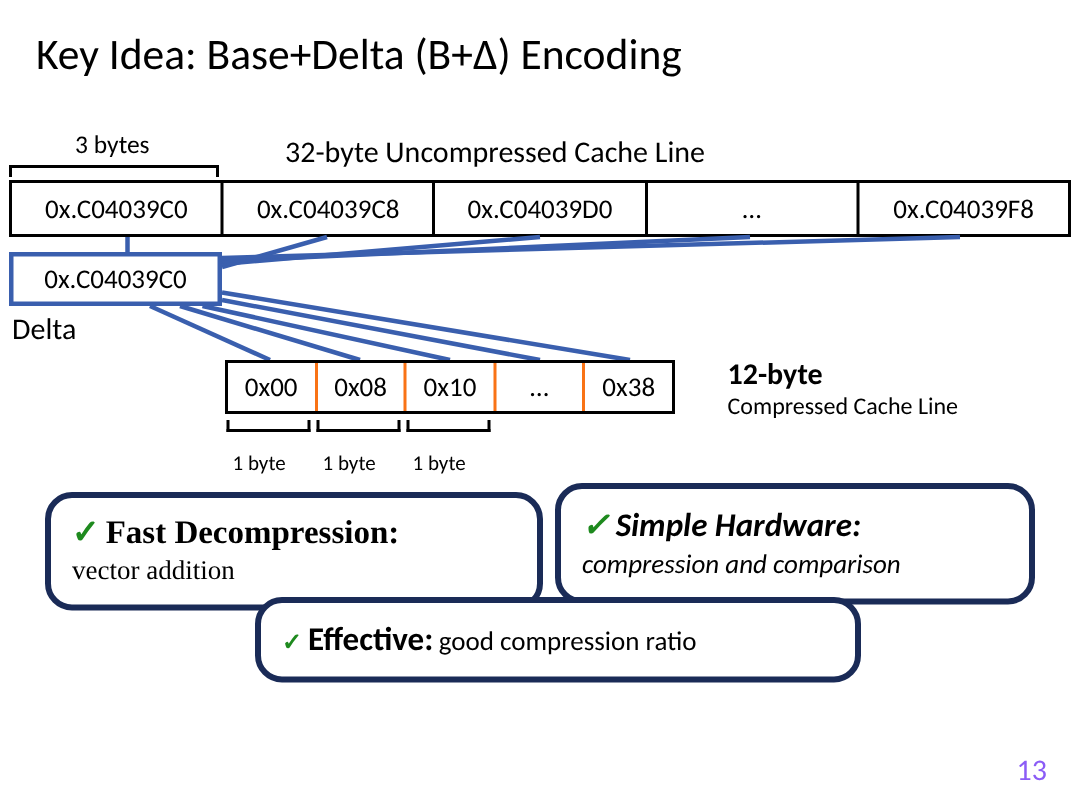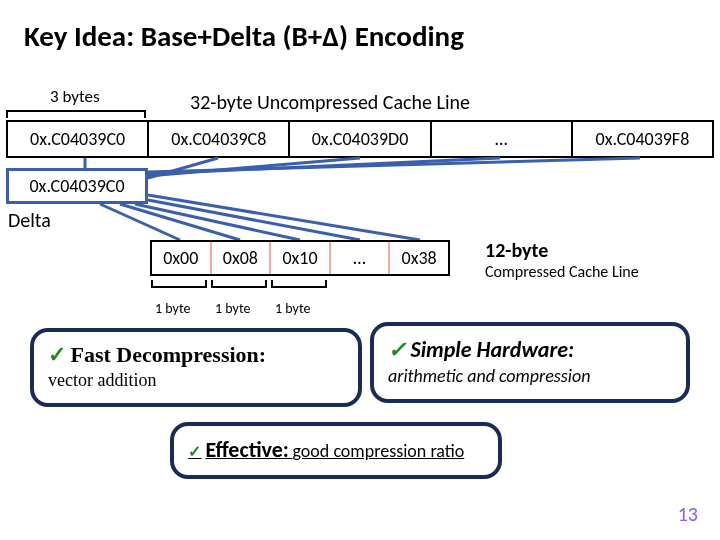--- a/index.html
+++ b/index.html
@@ -3,21 +3,21 @@
 <meta charset="utf-8">
 <style>
   * { box-sizing: border-box; margin: 0; padding: 0; }
   body {
     width: 720px; height: 540px;
     font-family: Calibri, Arial, sans-serif;
     background: #fff; color: #000;
     position: relative; overflow: hidden;
   }
   .title {
-    font-size: 29px; font-weight: 700;
+    font-size: 29px; font-weight: 400;
     padding: 18px 0 0 24px;
   }
   .stage { position: absolute; left: 0; top: 0; width: 720px; height: 540px; }
 
   
   .lbl4bytes { position: absolute; left: 50px; top: 86px; font-size: 17px; }
   .lbl32line { position: absolute; left: 190px; top: 90px; font-size: 20px; }
 
   
   .row1 { position: absolute; top: 120px; left: 6px; width: 708px; height: 38px;
@@ -36,21 +36,21 @@
              font-size: 18px; background:#fff; }
   .baselbl { position: absolute; left: 8px; top: 208px; font-size: 20px; }
 
   
   svg.lines { position: absolute; left:0; top:0; width:720px; height:540px; pointer-events:none; }
 
   
   .row2 { position: absolute; top: 240px; left: 150px; width: 300px; height: 36px;
           border: 2px solid #000; display:flex; }
   .row2 .dcell { flex:1; display:flex; align-items:center; justify-content:center;
-                 font-size:18px; border-right: 2px solid #fca5a5; }
+                 font-size:18px; border-right: 2px solid #f97316; }
   .row2 .dcell:last-child { border-right: none; }
 
   
   .b1 { position:absolute; font-size:14px; }
   .b1a { left:155px; top:300px; }
   .b1b { left:215px; top:300px; }
   .b1c { left:275px; top:300px; }
   .b1brk { position:absolute; height:8px; border-bottom:2px solid #000; border-left:2px solid #000; border-right:2px solid #000; }
   .b1brk.a { left:151px; top:280px; width:56px; }
   .b1brk.b { left:211px; top:280px; width:56px; }
@@ -63,21 +63,21 @@
 
   
   .bbox { position:absolute; border:4px solid #1a2b57; border-radius:18px;
           background:#fff; padding:10px 14px 12px; }
   .bbox .hd { font-size:22px; font-weight:700; }
   .bbox .sub { font-size:18px; margin-top:2px; }
   .chk { color:#1e8a1e; font-weight:700; margin-right:4px; }
 
   .boxFD { left:30px;  top:328px; width:332px;font-family:Liberation Serif, serif; }
   .boxSH { left:370px; top:322px; width:320px;font-style:italic; }
-  .boxEF { left:170px; top:422px; width:332px;text-decoration:underline; }
+  .boxEF { left:170px; top:398px; width:404px; }
   .boxEF .hd { display:inline; }
   .boxEF .sub { display:inline; font-size:18px; font-weight:400; }
 
   .pageno { position:absolute; right:22px; bottom:14px; font-size:20px; color:#8b5cf6; }
 </style>
 </head>
 <body>
 
 <div class="title">Key Idea: Base+Delta (B+Δ) Encoding</div>
 
@@ -131,21 +131,21 @@
   <div class="twelve"><b>12-byte</b></div>
   <div class="twelve2">Compressed Cache Line</div>
 
   <div class="bbox boxFD">
     <div class="hd"><span class="chk">✓</span><span>Fast Decompression:</span></div>
     <div class="sub">vector addition</div>
   </div>
 
   <div class="bbox boxSH">
     <div class="hd"><span class="chk">✓</span><span>Simple Hardware:</span></div>
-    <div class="sub">arithmetic and compression</div>
+    <div class="sub">compression and comparison</div>
   </div>
 
   <div class="bbox boxEF">
     <span class="chk">✓</span><span class="hd">Effective:</span>
     <span class="sub">good compression ratio</span>
   </div>
 
   <div class="pageno">13</div>
 </div>
 

